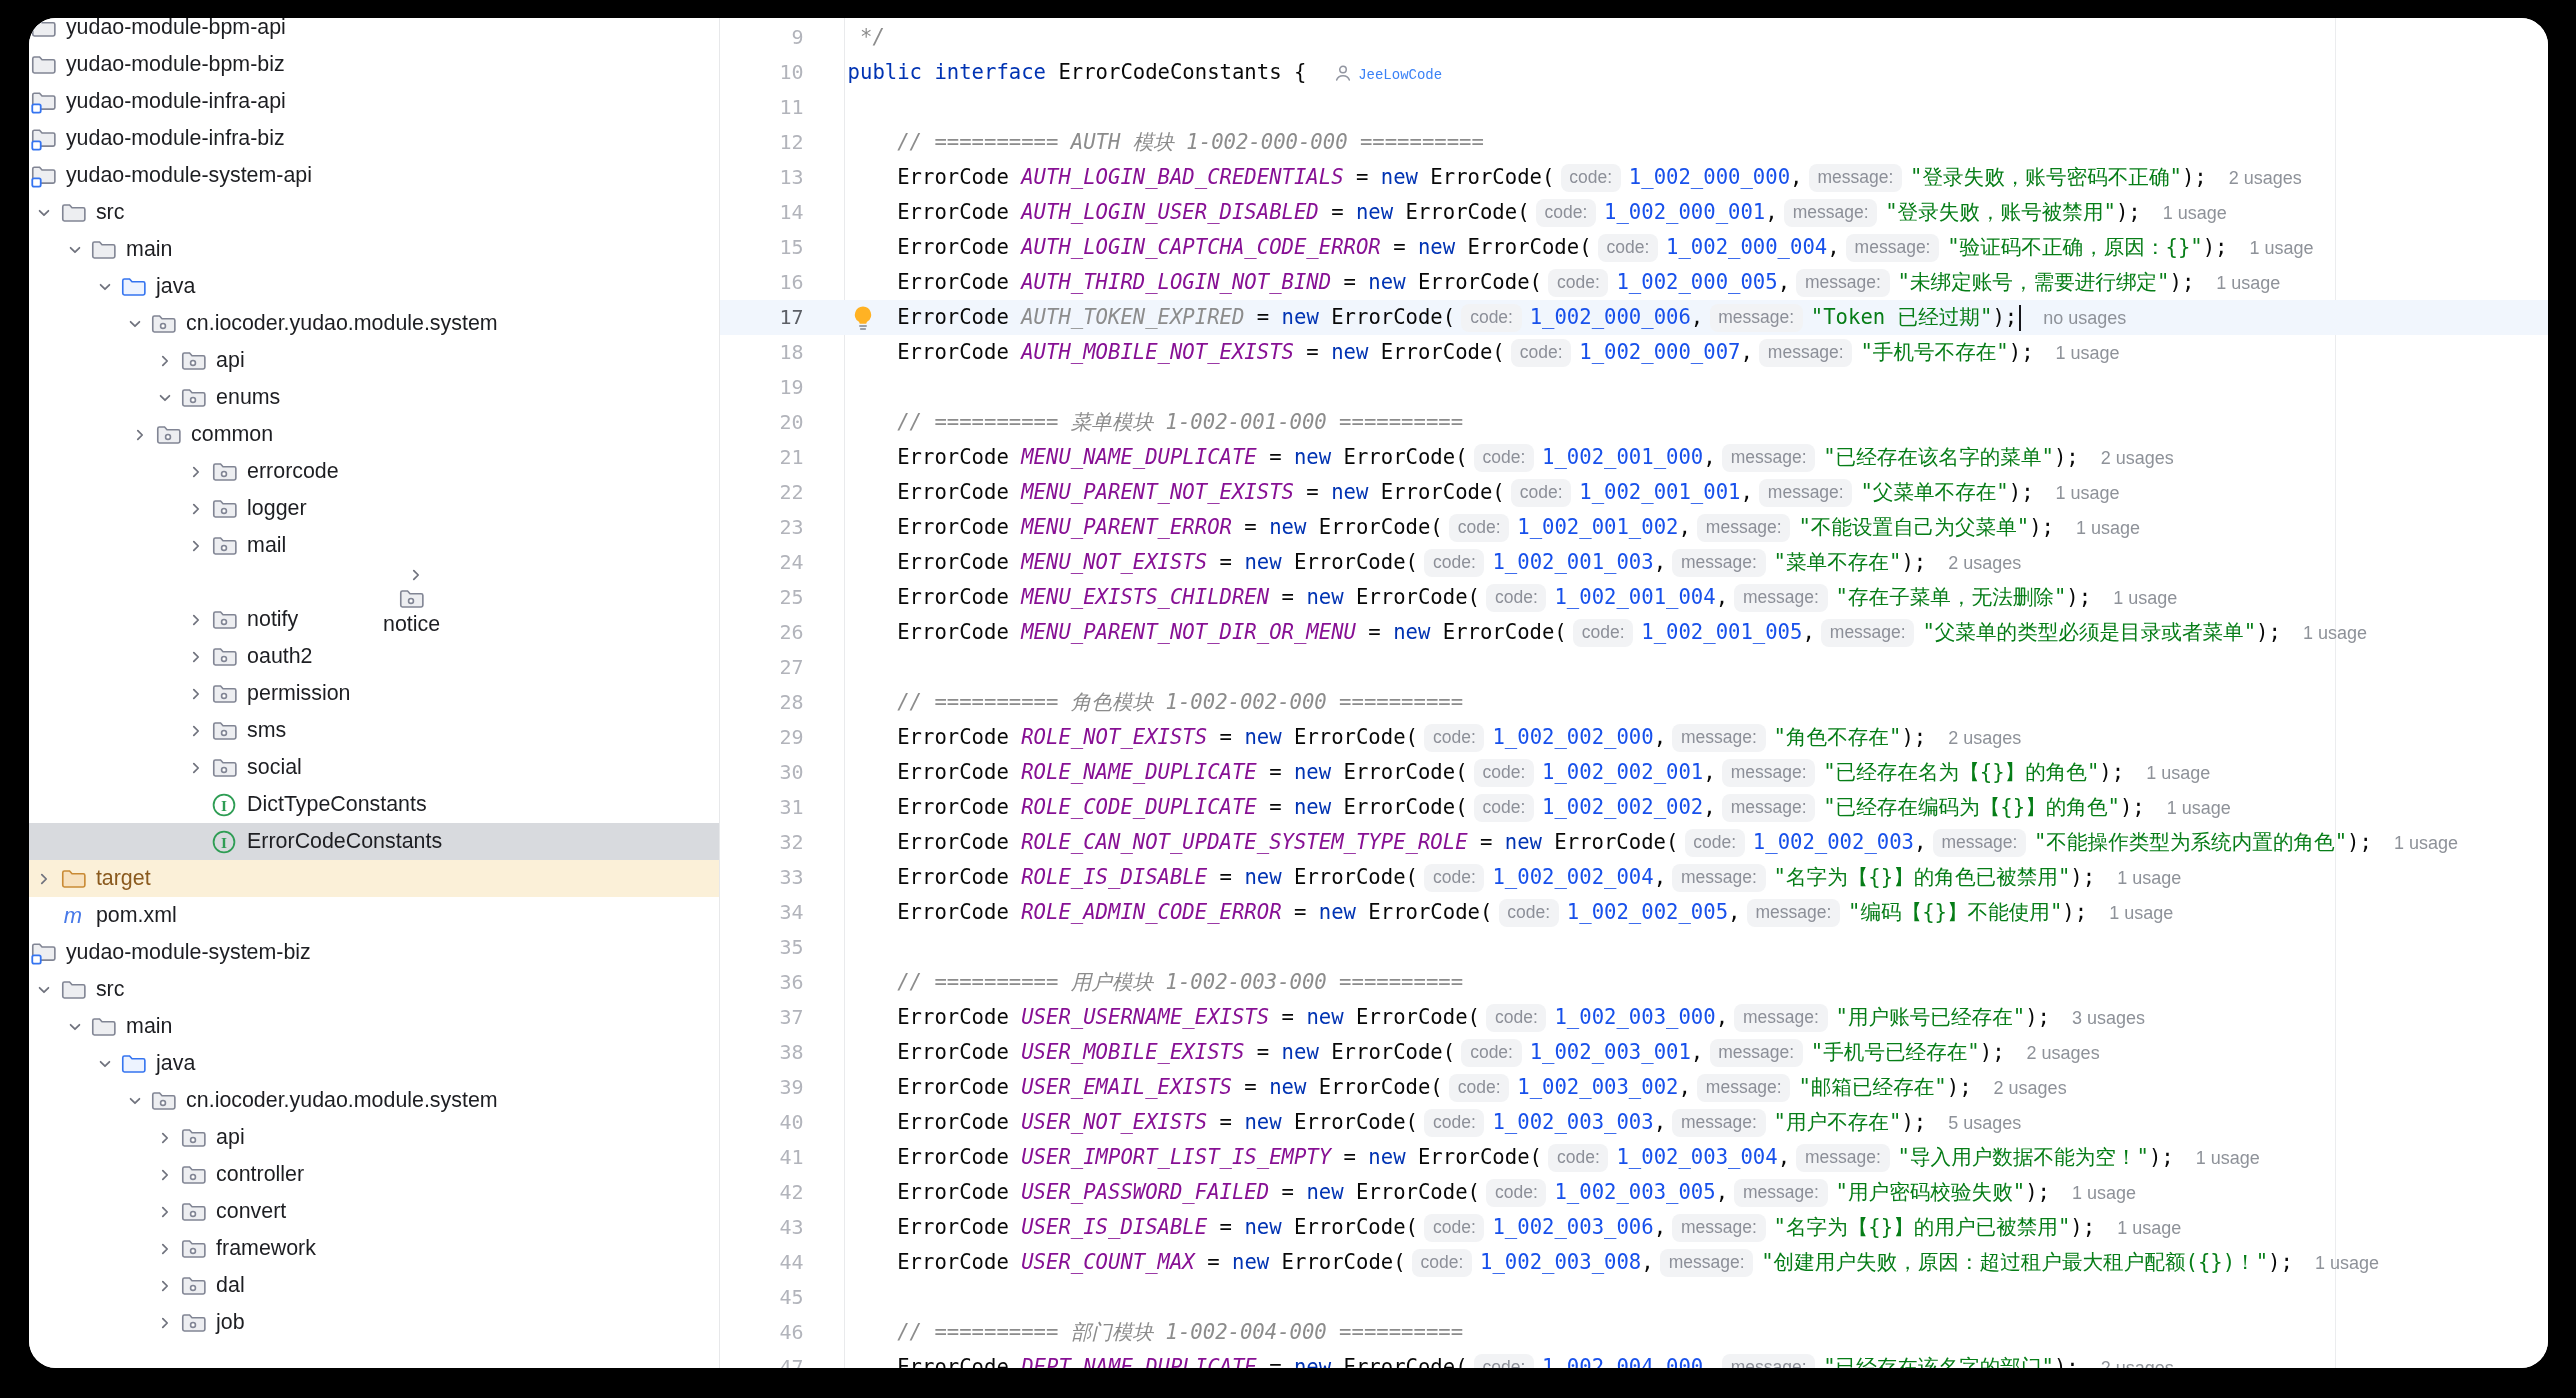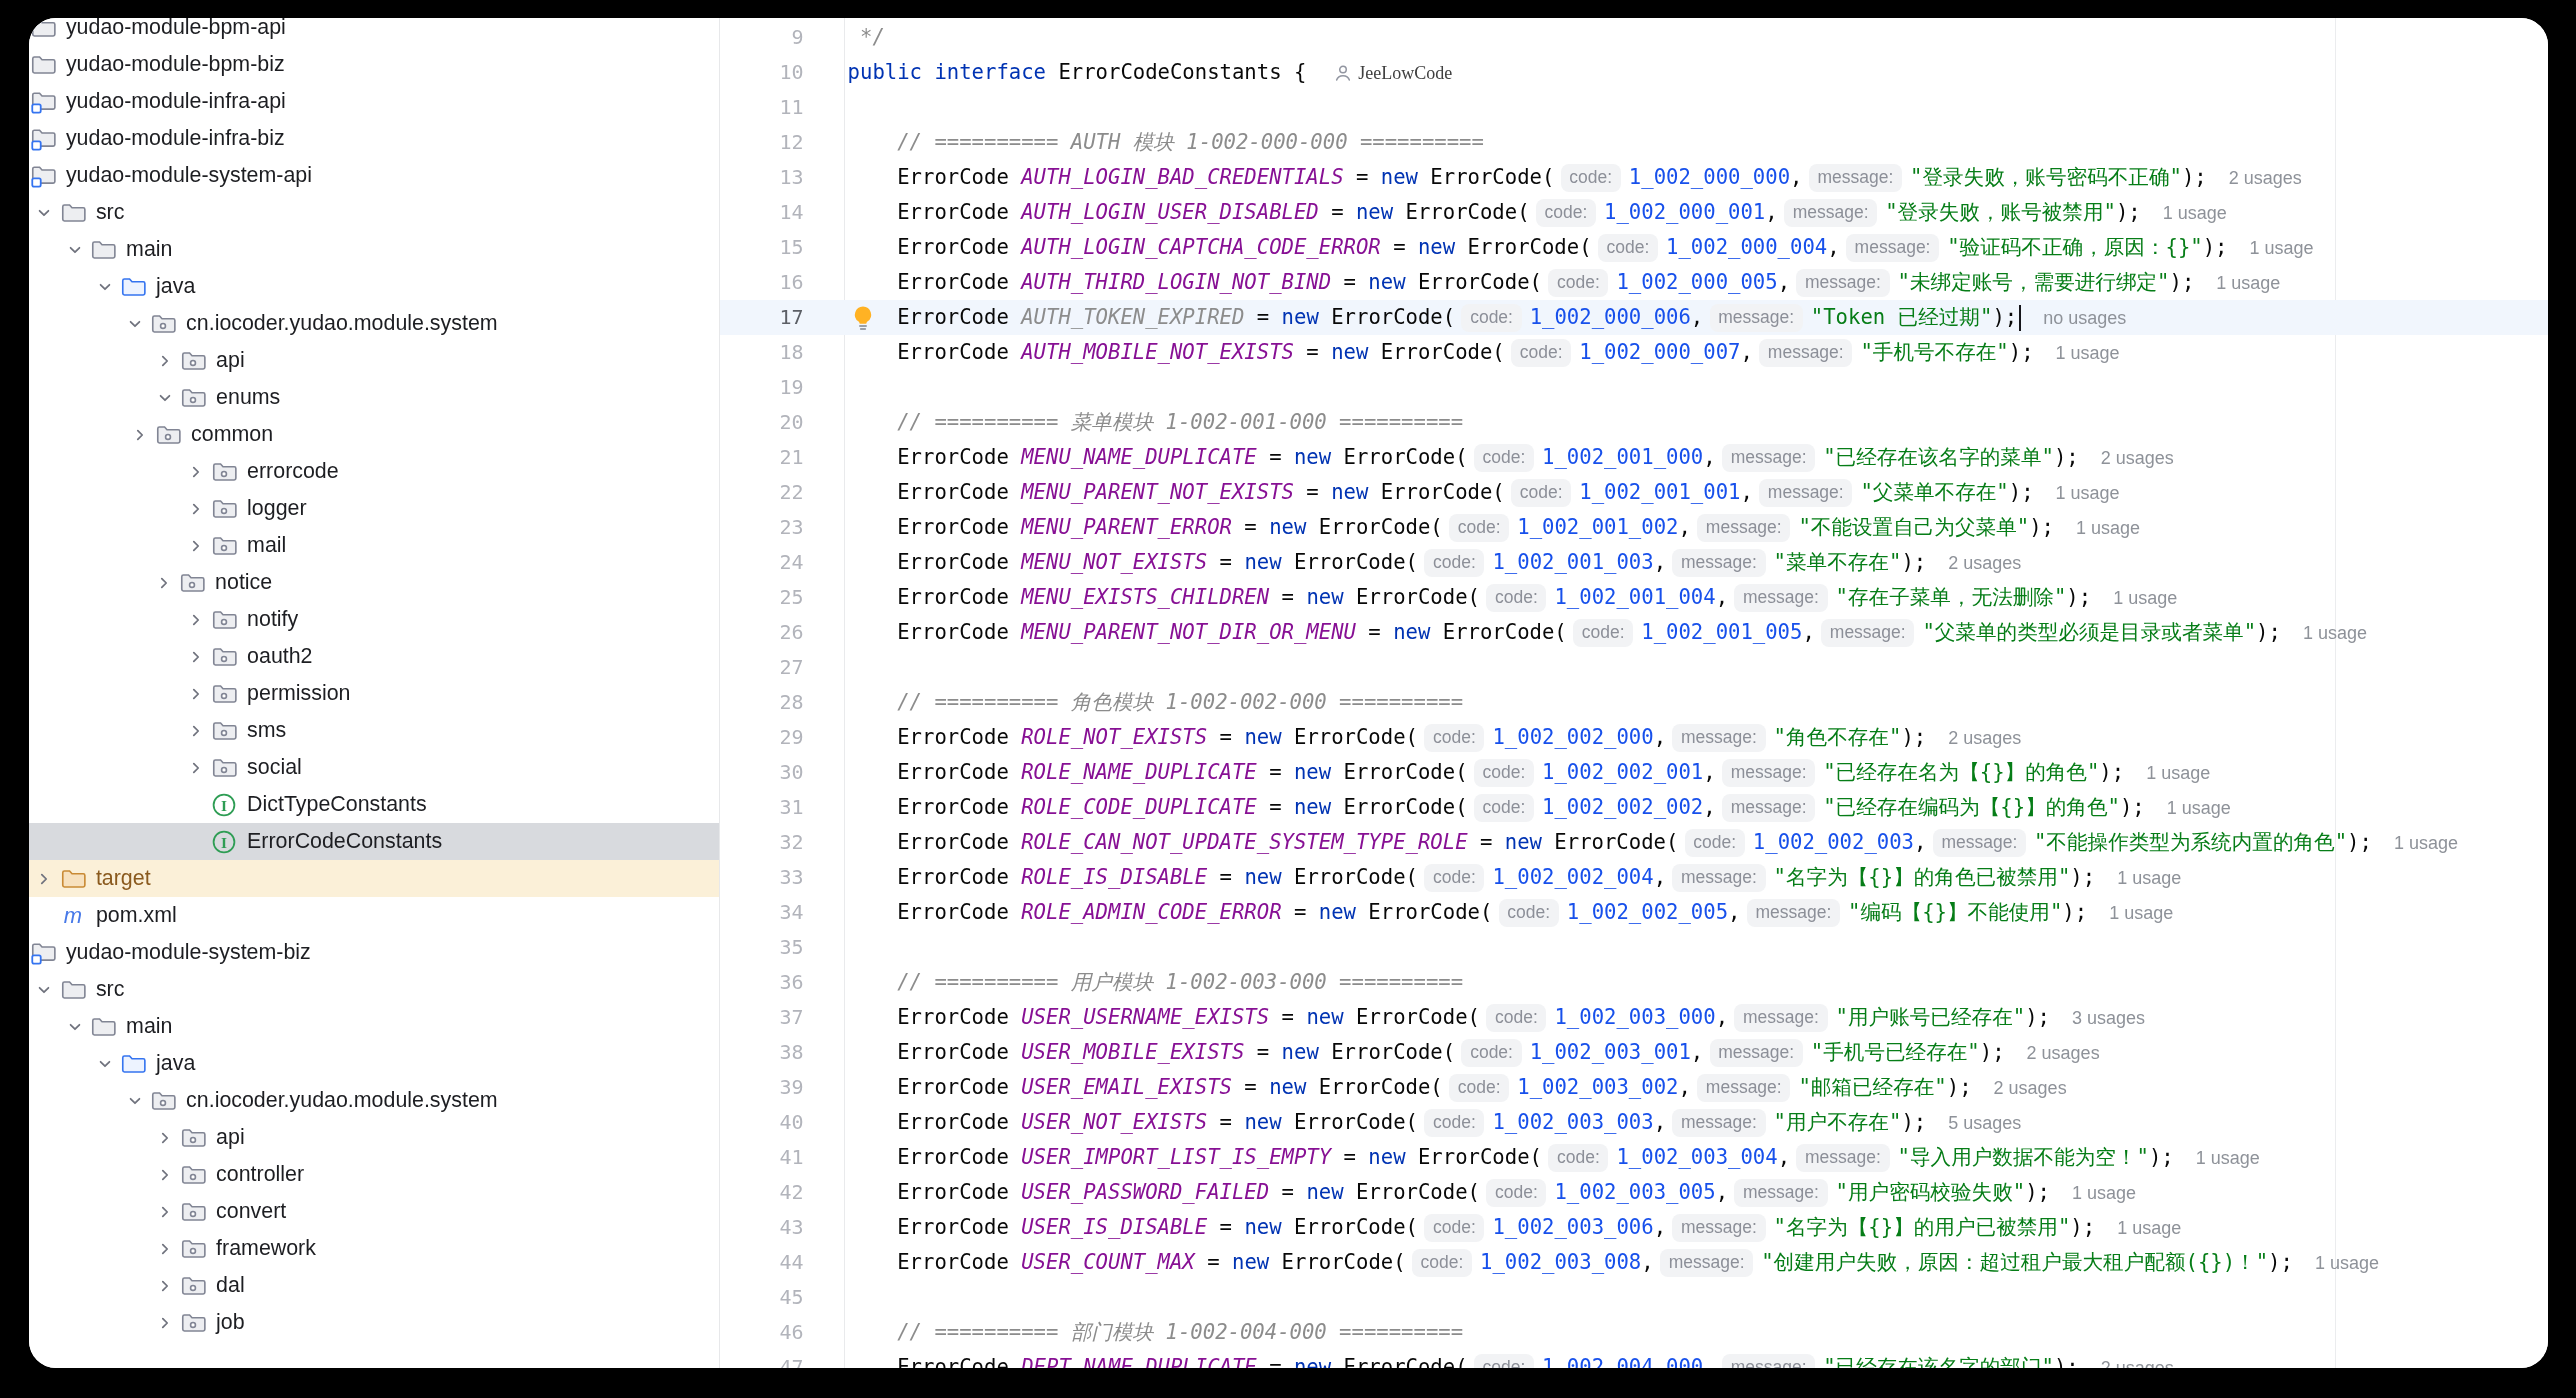--- a/index.html
+++ b/index.html
@@ -33,21 +33,21 @@
   .tok-num{color:#1750EB;}
   .tok-str{color:#067D17;}
   .tok-field{color:#871094;font-style:italic;}
   .tok-unused{color:#8C8C8C;font-style:italic;}
   .tok-comment{color:#8C8C8C;font-style:italic;}
   .pill{display:inline-block;background:#F2F3F5;color:#8C8F98;border-radius:8px;
         font-family:"Liberation Sans","DejaVu Sans",sans-serif;font-size:17.5px;font-style:normal;
         line-height:1;padding:4.8px 8.7px 5.6px;margin:0 8px 0 6.3px;vertical-align:1.6px;}
   .usages{font-family:"Liberation Sans","DejaVu Sans",sans-serif;font-size:18px;color:#8E9299;
           font-style:normal;margin-left:22px;}
-  .author-inlay{font-family:Liberation Serif, serif;font-size:18px;color:#404040;
+  .author-inlay{font-family:Liberation Mono, monospace;font-size:14px;color:#3b82f6;
           font-style:normal;margin-left:27px;}
   .author-inlay svg{vertical-align:-4px;margin-right:4.8px;}
   .caret{display:inline-block;width:2.4px;height:26px;background:#15151A;vertical-align:middle;margin-left:1.6px;}
   .bulb{position:absolute;left:129px;top:4px;}
 </style>
 </head>
 <body>
 
 <div class="window">
   <div class="tree-panel">
@@ -225,21 +225,21 @@
             </svg>
           </span>
           <span class="ticon">
             <svg width="26" height="26" viewBox="0 0 16 16" fill="none">
               <path d="M1.7 4.1c0-.6.4-1 1-1h3.2l1.5 1.7h6.9c.6 0 1 .4 1 1v6.1c0 .6-.4 1-1 1H2.7c-.6 0-1-.4-1-1V4.1z" fill="#EDEEF1" stroke="#818594" stroke-width="1"></path>
               <circle cx="8" cy="9.2" r="1.5" fill="#fff" stroke="#818594" stroke-width="1"></circle>
             </svg>
           </span>
           <span class="tlabel">mail</span>
         </div>
-        <div class="trow" style="padding-left: 120px;">
+        <div class="trow" style="padding-left: 84px; flex-direction: column;">
           <span class="chevslot">
             <svg width="22" height="22" viewBox="0 0 20 20" fill="none">
               <polyline points="8,6 12,10 8,14" stroke="#70737E" stroke-width="1.6" stroke-linecap="round" stroke-linejoin="round"></polyline>
             </svg>
           </span>
           <span class="ticon">
             <svg width="26" height="26" viewBox="0 0 16 16" fill="none">
               <path d="M1.7 4.1c0-.6.4-1 1-1h3.2l1.5 1.7h6.9c.6 0 1 .4 1 1v6.1c0 .6-.4 1-1 1H2.7c-.6 0-1-.4-1-1V4.1z" fill="#EDEEF1" stroke="#818594" stroke-width="1"></path>
               <circle cx="8" cy="9.2" r="1.5" fill="#fff" stroke="#818594" stroke-width="1"></circle>
             </svg>

